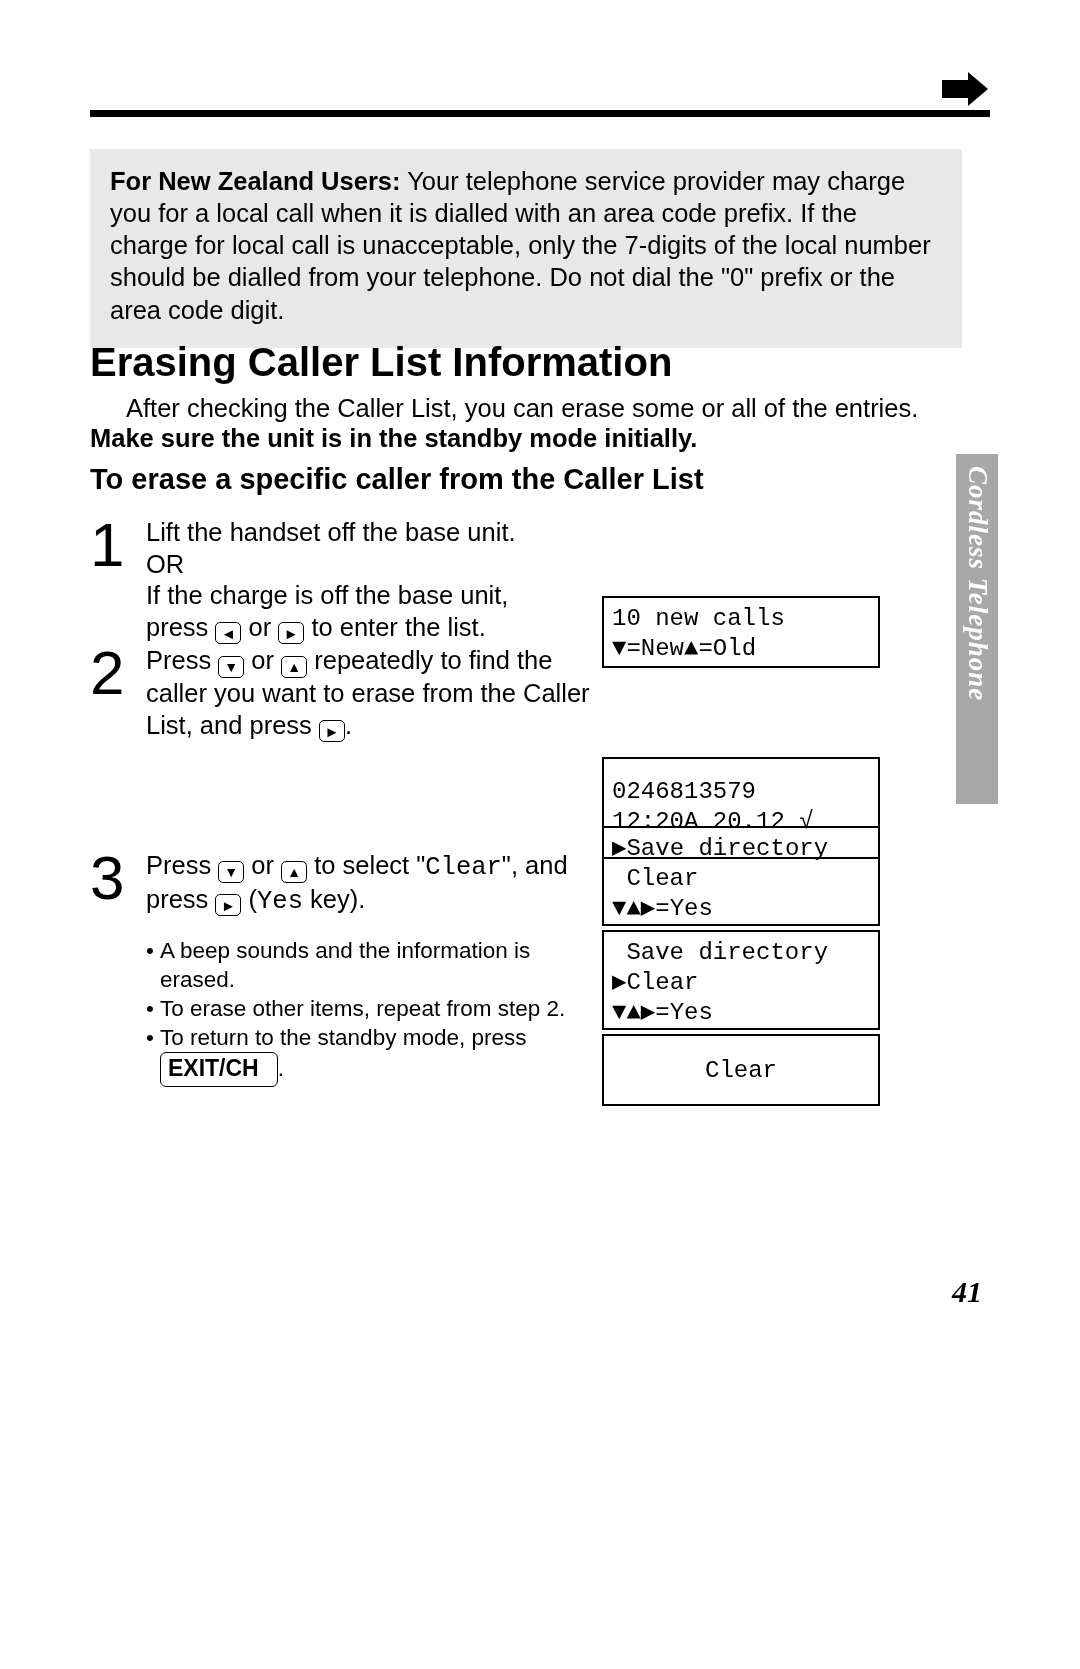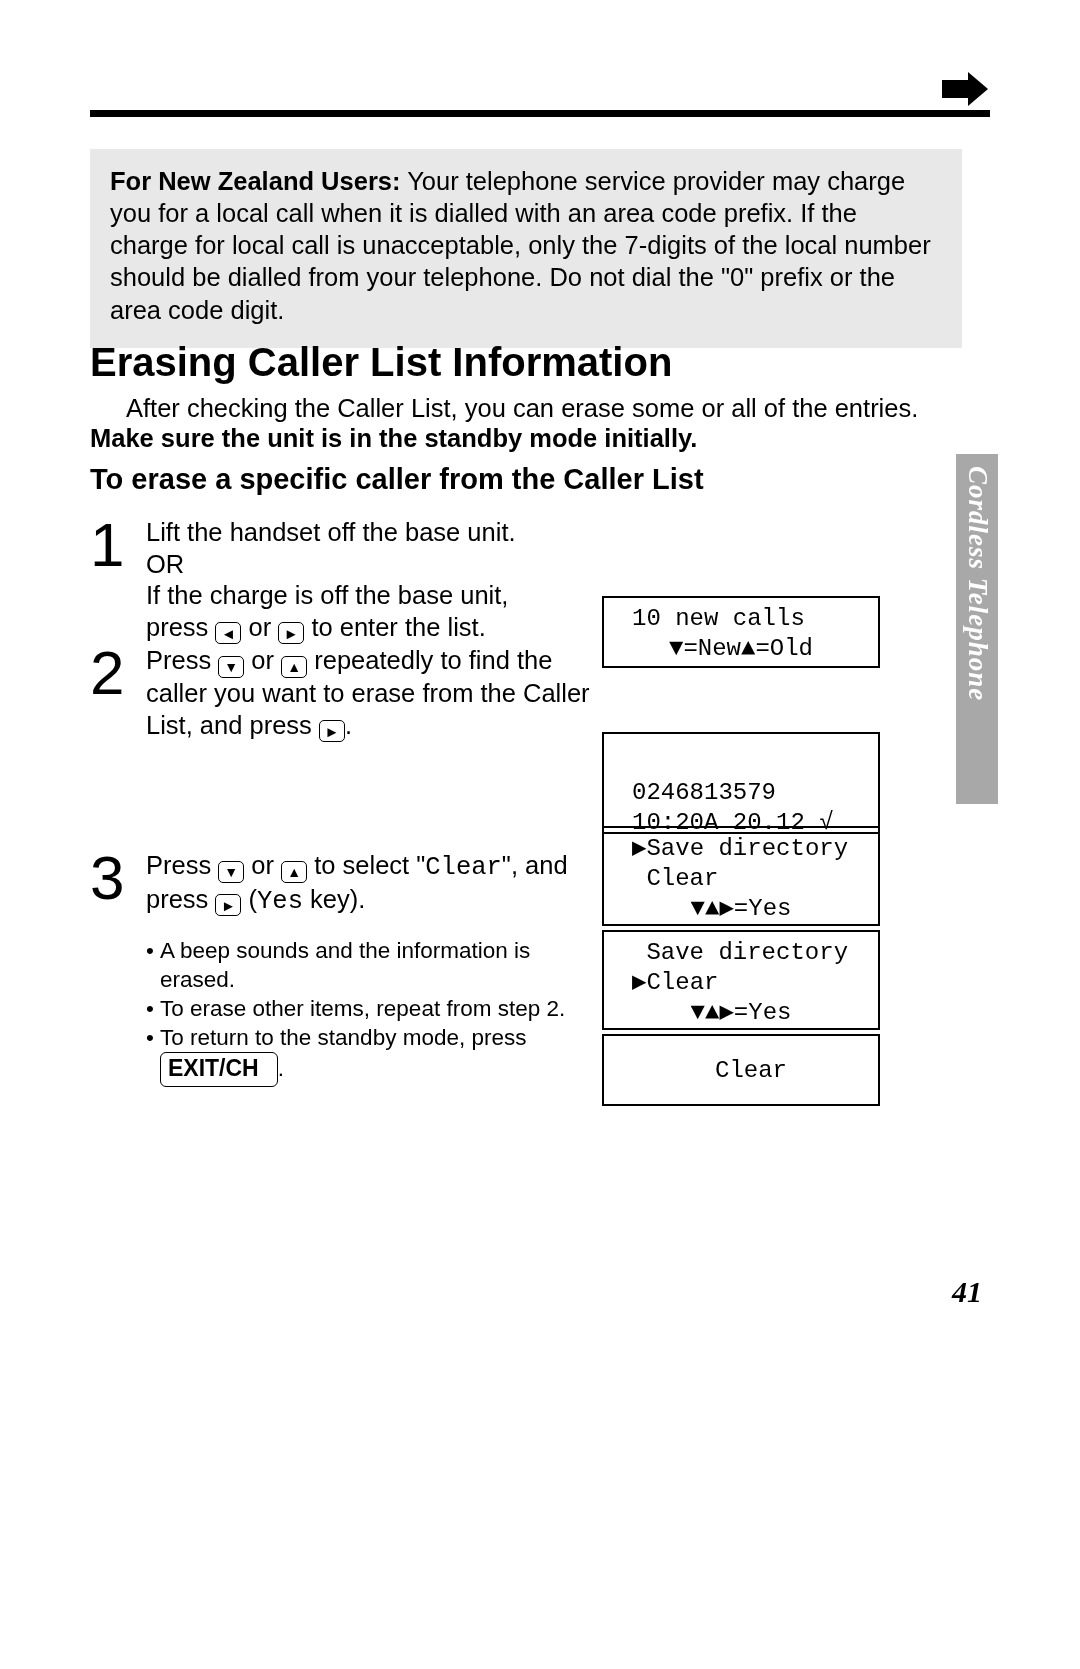--- a/index.html
+++ b/index.html
@@ -28,25 +28,25 @@
   .bullets li::before { content: "•"; position: absolute; left: 0; }
 
   .key-icon { display: inline-flex; align-items: center; justify-content: center; width: 26px; height: 22px; border: 1.8px solid #000; border-radius: 5px; vertical-align: -3px; font-size: 15px; line-height: 1; font-family: Arial, sans-serif; }
   .key-icon.sm-glyph { font-size: 14px; }
   .exit-key { display: inline-block; border: 1.8px solid #000; border-radius: 6px; padding: 1px 18px 2px 7px; font-weight: bold; font-size: 23px; vertical-align: 0; }
 
   .mono { font-family: "Courier New", Courier, monospace; }
 
   .lcd-col { position: absolute; left: 602px; width: 278px; }
   .lcd { border: 2px solid #000; font-family: "Courier New", Courier, monospace; font-size: 24px; line-height: 1.24; padding: 6px 8px; margin-bottom: 10px; position: absolute; left: 0; width: 278px; }
-  .lcd-row { display: flex; justify-content: center; white-space: pre; }
-  .lcd-line { white-space: pre; margin-left: 20px; }
+  .lcd-row { display: flex; justify-content: flex-start; white-space: pre; }
+  .lcd-line { white-space: pre; }
 
   .lcd1 { top: 526px; height: 72px; }
-  .lcd2 { top: 662px; height: 102px; padding-top: 44px; }
+  .lcd2 { top: 687px; height: 102px; padding-top: 18px; }
   .lcd3 { top: 756px; height: 100px; }
   .lcd4 { top: 860px; height: 100px; }
   .lcd5 { top: 964px; height: 72px; padding-top: 20px; text-align: center; }
 
   .side-tab { position: absolute; top: 454px; right: 82px; width: 42px; height: 350px; background: #a8a8a8; display: flex; align-items: flex-start; justify-content: center; padding-top: 12px; }
   .side-tab-text { writing-mode: vertical-rl; font-style: italic; font-weight: bold; font-family: "Times New Roman", Times, serif; font-size: 27px; color: #fff; letter-spacing: 1px; }
 
   .page-number { position: absolute; bottom: 78px; right: 98px; font-family: "Times New Roman", Times, serif; font-style: italic; font-weight: bold; font-size: 30px; }
 </style>
 </head>
@@ -101,21 +101,21 @@
     </div>
   </div>
 
   <div class="lcd-col">
     <div class="lcd lcd1">
       <div class="lcd-line">10 new calls</div>
       <div class="lcd-row"><span>▼=New</span><span>▲=Old</span></div>
     </div>
     <div class="lcd lcd2">
       <div class="lcd-line">0246813579</div>
-      <div class="lcd-line">10:20A 20.12 √</div>
+      <div class="lcd-line">12:20A 20.12 √</div>
     </div>
     <div class="lcd lcd3">
       <div class="lcd-line">▶Save directory</div>
       <div class="lcd-line"> Clear</div>
       <div class="lcd-row"><span>▼▲</span><span>▶=Yes</span></div>
     </div>
     <div class="lcd lcd4">
       <div class="lcd-line"> Save directory</div>
       <div class="lcd-line">▶Clear</div>
       <div class="lcd-row"><span>▼▲</span><span>▶=Yes</span></div>

